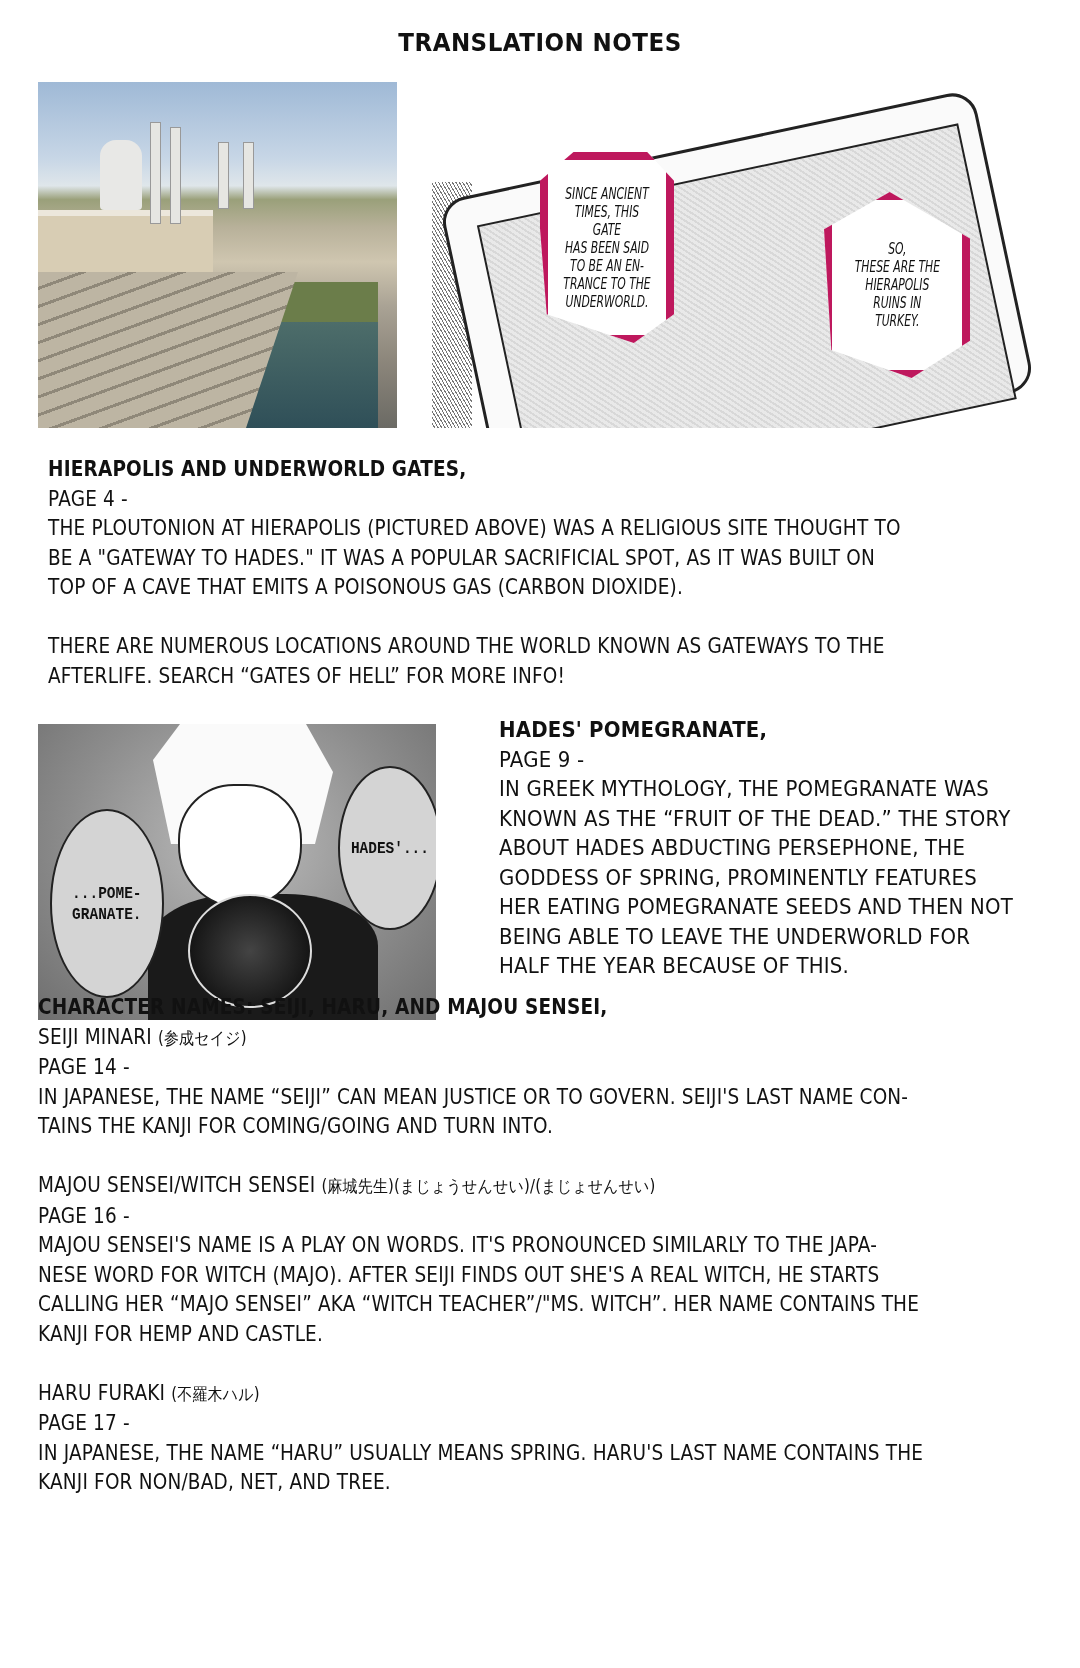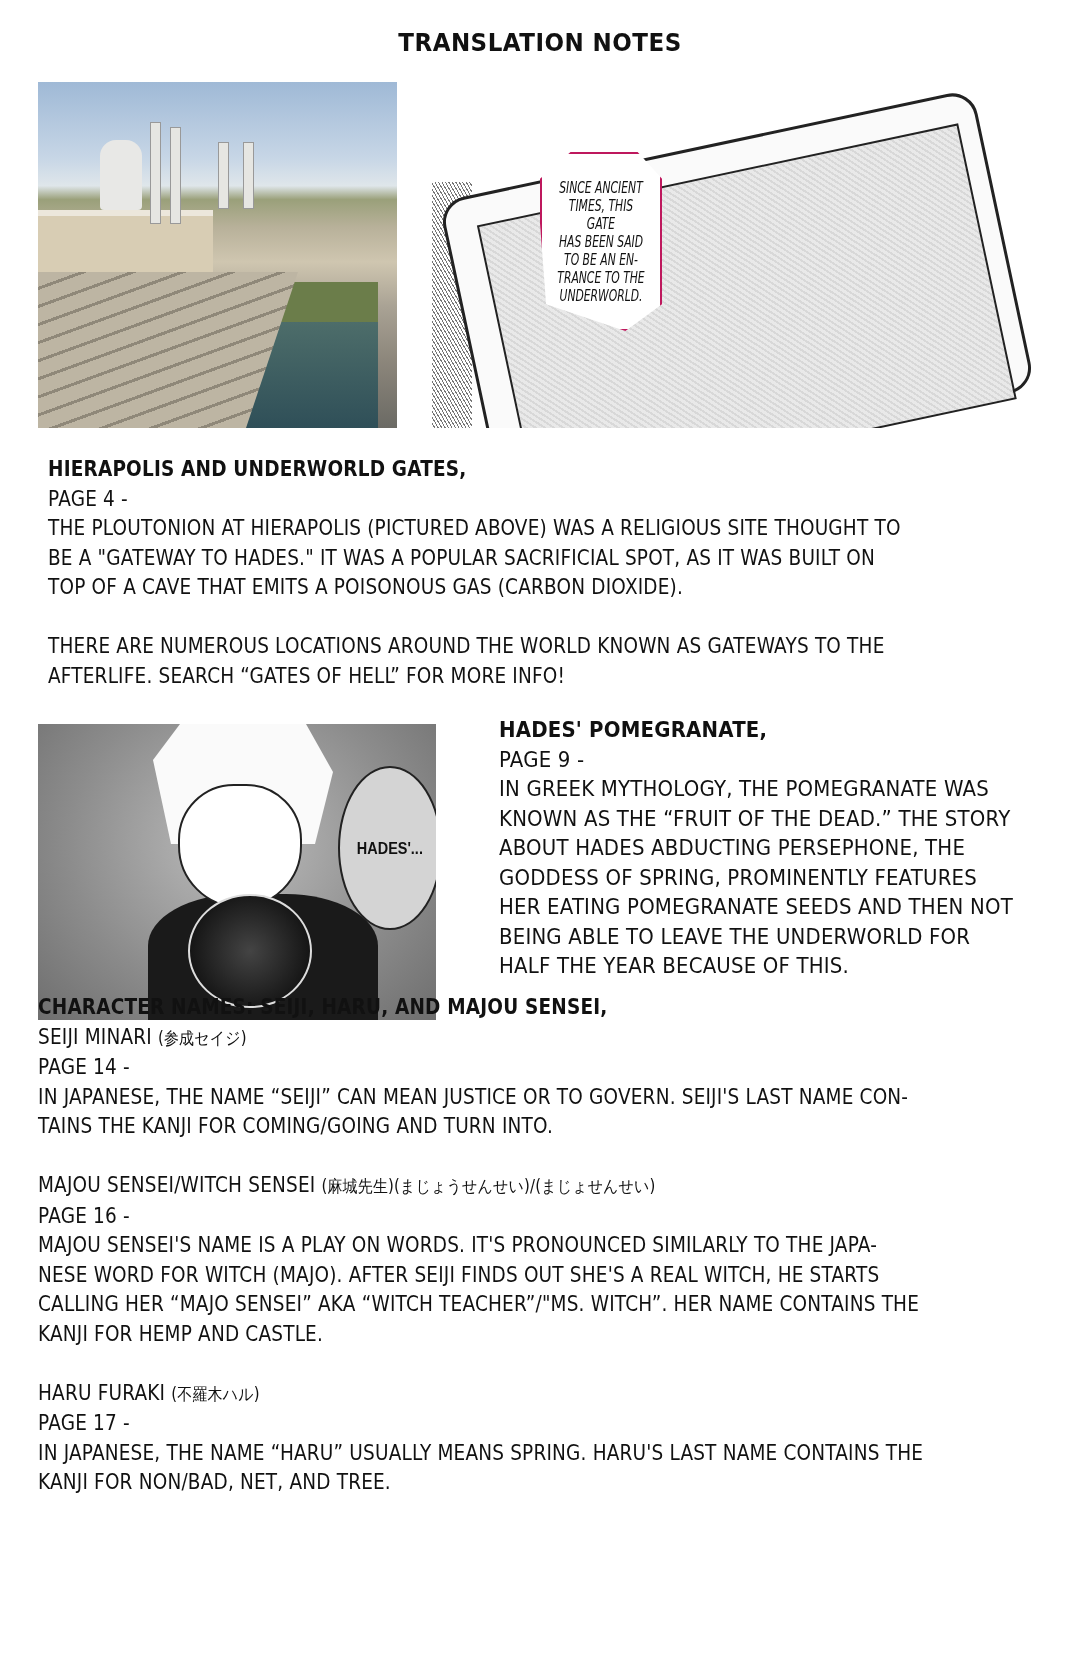--- a/index.html
+++ b/index.html
@@ -29,37 +29,37 @@
   #photo .statue { position: absolute; left: 62px; top: 58px; width: 42px; height: 70px; background: #e8e8e6; border-radius: 16px 16px 4px 4px; }
 
   
   #panel1 { left: 432px; top: 82px; width: 603px; height: 346px; background: #ffffff; }
   #panel1 .phone { position: absolute; left: 32px; top: 60px; width: 540px; height: 300px;
     border: 3px solid #222; border-radius: 26px; background: #fafafa; transform: rotate(-12deg); transform-origin: center; }
   #panel1 .screen { position: absolute; left: 30px; top: 28px; right: 18px; bottom: -10px; border: 2px solid #222;
     background: repeating-linear-gradient(45deg, #e9e9e9 0 3px, #d8d8d8 3px 5px); }
   #panel1 .hatch { position: absolute; left: 0; top: 100px; width: 40px; height: 246px;
     background: repeating-linear-gradient(60deg, #fff 0 2px, #777 2px 3px); }
-  .bubble { position: absolute; background: #fff; border: 2px solid #be185d; display: flex; align-items: center; justify-content: center;
+  .bubble { position: absolute; background: #fff; border: 8px solid #be185d; display: flex; align-items: center; justify-content: center;
     text-align: center; font-family: "DejaVu Sans Condensed", "DejaVu Sans", sans-serif; font-style: italic; font-size: 15px; line-height: 18px; text-transform: uppercase; }
   .bubble .bl { display: block; transform: scaleX(0.8); }
   #bubble1 { left: 108px; top: 70px; width: 118px; height: 175px;
     clip-path: polygon(25% 0, 80% 0, 100% 15%, 100% 85%, 70% 100%, 5% 85%, 0 40%, 0 15%); }
   #bubble2 { left: 392px; top: 110px; width: 130px; height: 170px;
     clip-path: polygon(45% 0, 100% 25%, 100% 80%, 60% 100%, 5% 85%, 0 20%); }
 
   
   #panel2 { left: 38px; top: 724px; width: 398px; height: 296px;
     background: radial-gradient(ellipse at 50% 40%, #bdbdbd 0%, #8c8c8c 60%, #6e6e6e 100%); }
   #panel2 .hair { position: absolute; left: 115px; top: 0; width: 180px; height: 120px; background: #fafafa; clip-path: polygon(0 30%, 15% 0, 85% 0, 100% 40%, 90% 100%, 10% 100%); }
   #panel2 .face { position: absolute; left: 140px; top: 60px; width: 120px; height: 120px; background: #fff; border-radius: 45% 45% 50% 50%; border: 2px solid #222; }
   #panel2 .body { position: absolute; left: 110px; top: 170px; width: 230px; height: 130px; background: #1a1a1a; border-radius: 40% 40% 0 0; }
   #panel2 .fruit { position: absolute; left: 150px; top: 170px; width: 120px; height: 110px; background: radial-gradient(circle, #444 0%, #111 80%); border-radius: 50%; border: 2px solid #ddd; }
   .oval { position: absolute; background: #d4d4d4; border: 2px solid #222; border-radius: 50%; display: flex; align-items: center; justify-content: center;
-    text-align: center; font-family: Liberation Sans, sans-serif; font-weight: bold; font-size: 17px; line-height: 21px; text-transform: uppercase; }
+    text-align: center; font-family: Liberation Mono, monospace; font-weight: bold; font-size: 17px; line-height: 21px; text-transform: uppercase; }
   .oval .bl { display: block; transform: scaleX(0.85); }
   #oval1 { left: 12px; top: 85px; width: 110px; height: 185px; }
   #oval2 { left: 300px; top: 42px; width: 100px; height: 160px; }
 </style>
 </head>
 <body>
 
 <div class="page-title">Translation Notes</div>
 
 <div class="img" id="photo">
@@ -82,38 +82,53 @@
   <div class="bubble" id="bubble1">
     <div>
       <span class="bl">Since ancient</span>
       <span class="bl">times, this gate</span>
       <span class="bl">has been said</span>
       <span class="bl">to be an en-</span>
       <span class="bl">trance to the</span>
       <span class="bl">underworld.</span>
     </div>
   </div>
+  <div class="bubble" id="bubble2">
+    <div>
+      <span class="bl">So,</span>
+      <span class="bl">these are the</span>
+      <span class="bl">Hierapolis</span>
+      <span class="bl">ruins in</span>
+      <span class="bl">Turkey.</span>
+    </div>
+  </div>
 </div>
 
 <div class="txt" style="left:48px;top:455px;">
   <span class="line heading cond">Hierapolis and Underworld Gates,</span>
   <span class="line cond">Page 4 -</span>
   <span class="line cond">The Ploutonion at Hierapolis (pictured above) was a religious site thought to</span>
   <span class="line cond">be a "gateway to Hades." It was a popular sacrificial spot, as it was built on</span>
   <span class="line cond">top of a cave that emits a poisonous gas (carbon dioxide).</span>
   <span class="line" style="height:29.5px;"></span>
   <span class="line cond">There are numerous locations around the world known as gateways to the</span>
   <span class="line cond">afterlife. Search “Gates of Hell” for more info!</span>
 </div>
 
 <div class="img" id="panel2">
   <div class="body"></div>
   <div class="hair"></div>
   <div class="face"></div>
   <div class="fruit"></div>
+  <div class="oval" id="oval1">
+    <div>
+      <span class="bl">...Pome-</span>
+      <span class="bl">granate.</span>
+    </div>
+  </div>
   <div class="oval" id="oval2">
     <div>
       <span class="bl">Hades'...</span>
     </div>
   </div>
 </div>
 
 <div class="txt" style="left:499px;top:716px;">
   <span class="line heading" style="transform:scaleX(0.94);">Hades' Pomegranate,</span>
   <span class="line" style="transform:scaleX(0.94);">Page 9 -</span>

